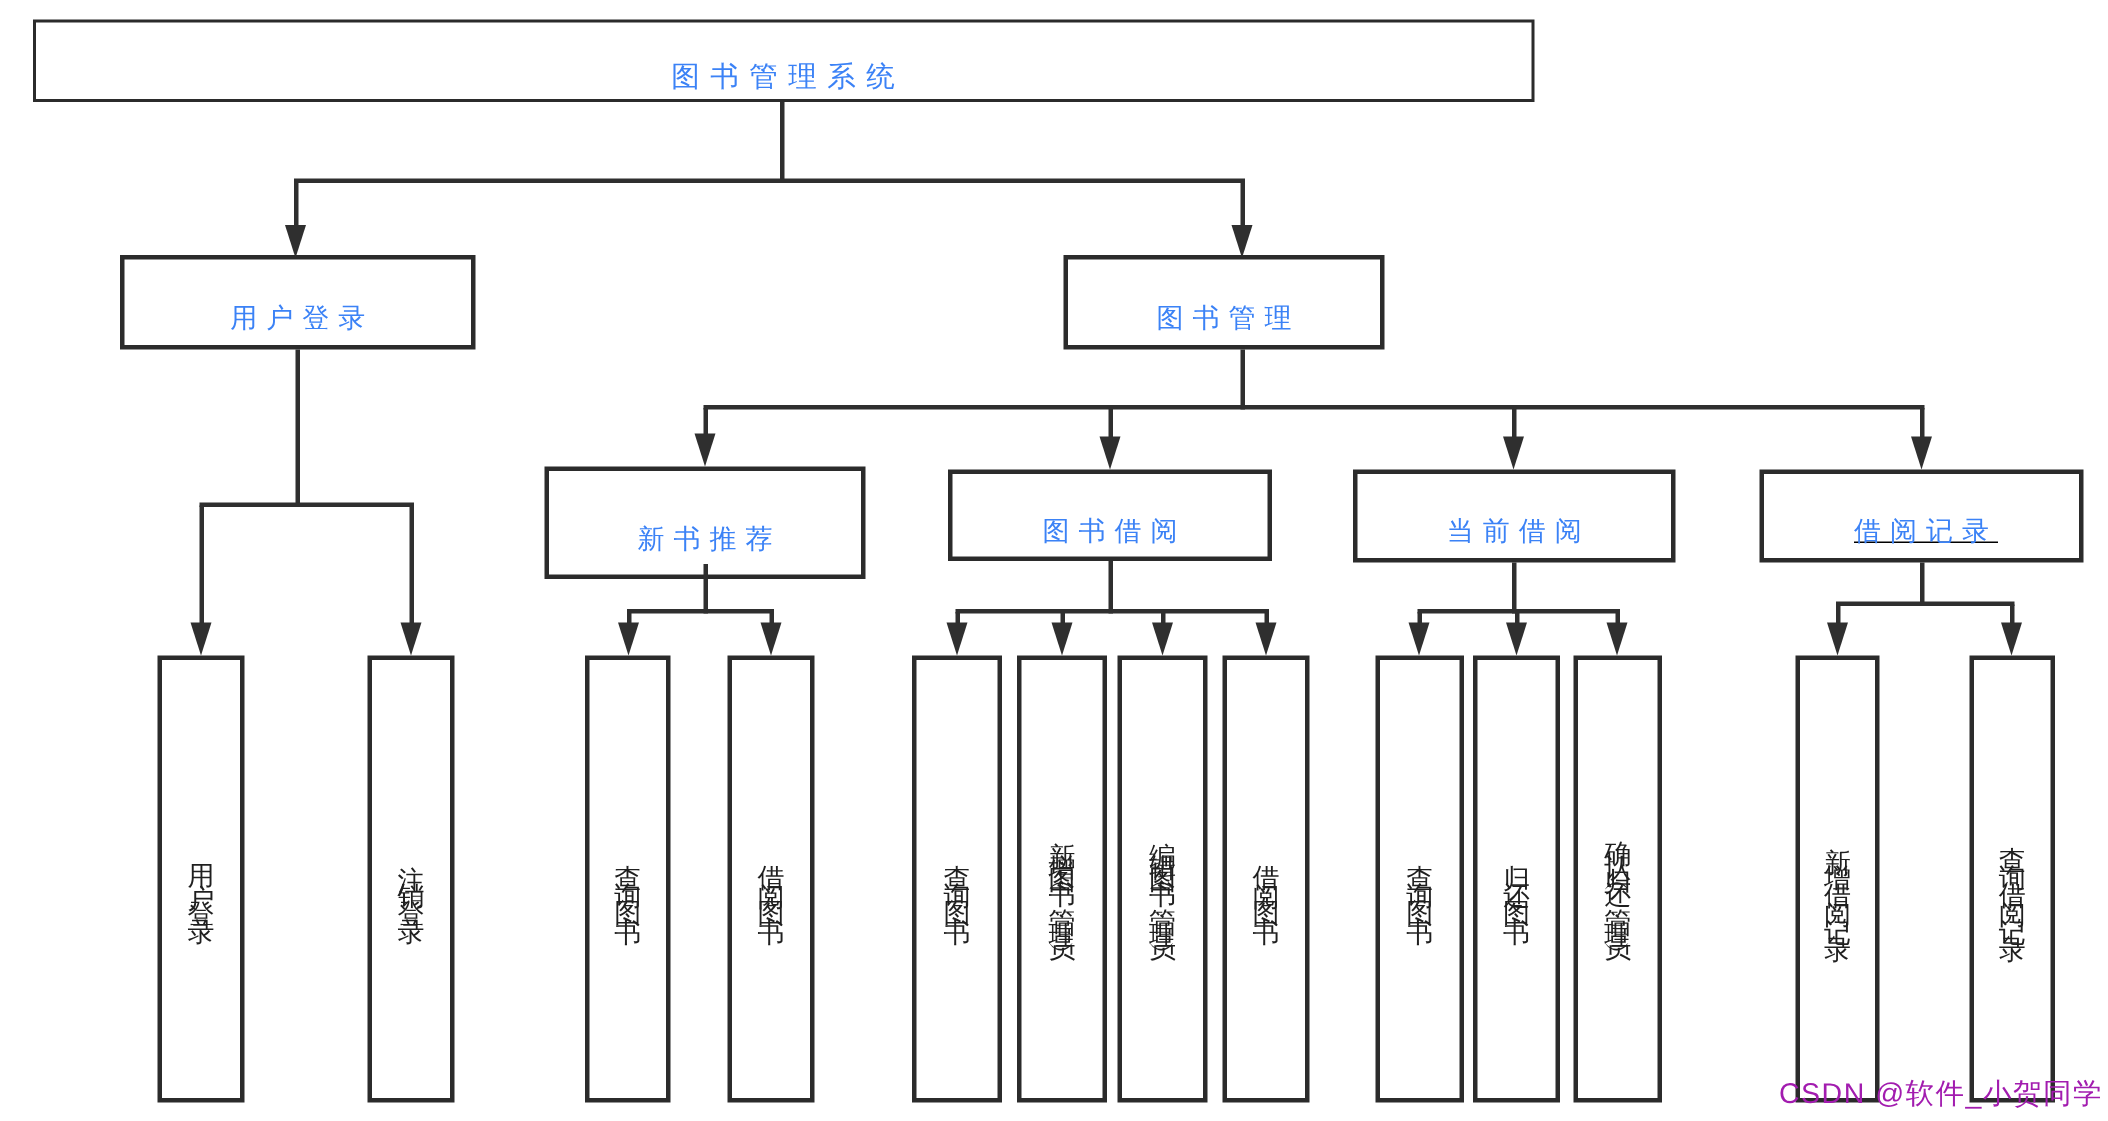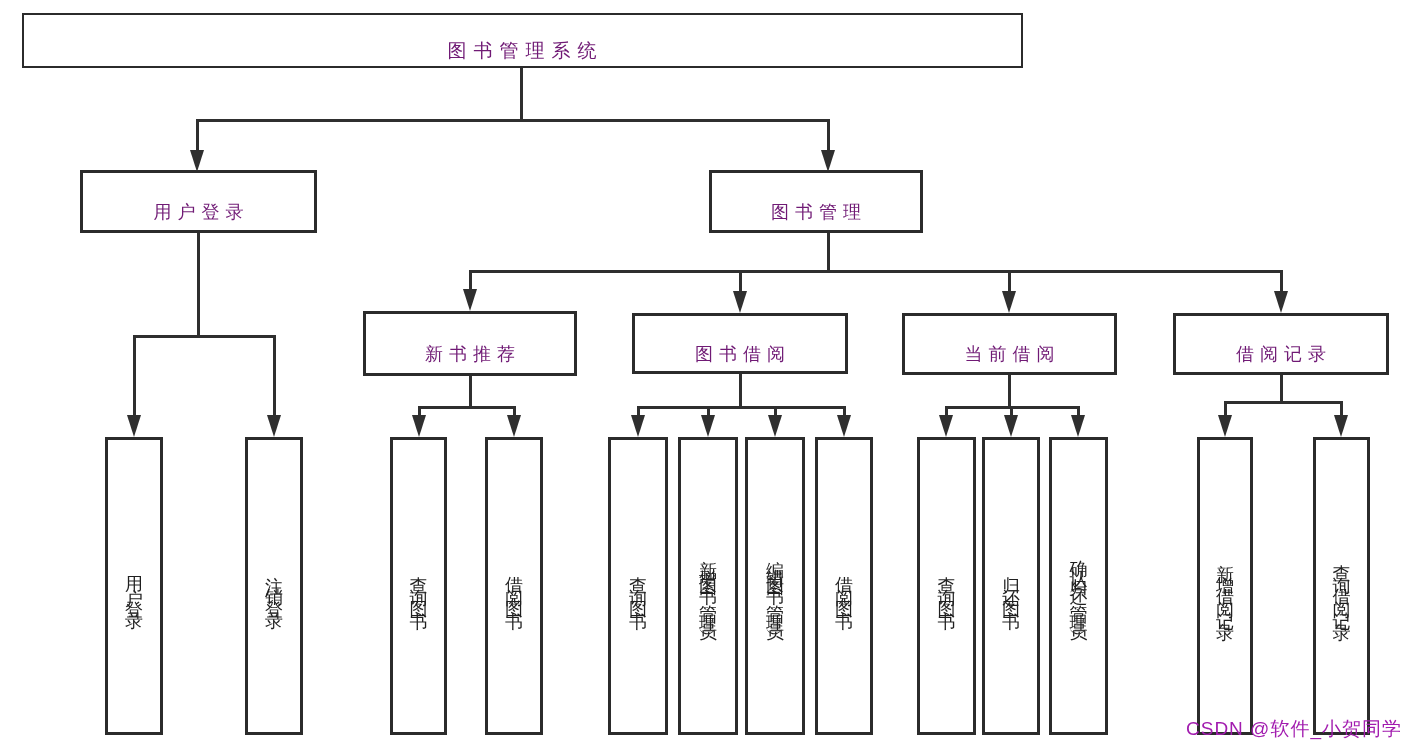--- a/index.html
+++ b/index.html
@@ -17,21 +17,21 @@
     background: #ffffff;
     border: 3px solid #2b2b2b;
     display: flex;
     align-items: center;
     justify-content: center;
   }
   .node.root { border-width: 2px; }
   .htext {
     font-size: 18px;
     letter-spacing: 6px;
-    color: #701a75;
+    color: #3b82f6;
     white-space: nowrap;
     text-indent: 6px; 
     margin-top: 20px;
   }
   .root .htext { font-size: 19px; letter-spacing: 7px; }
   .vtext {
     writing-mode: vertical-rl;
     font-size: 18px;
     letter-spacing: 12px;
     color: #1f1f1f;
@@ -69,30 +69,30 @@
     <span class="htext">图书管理系统</span>
   </div>
 
   <div class="node" style="left:80px; top:170px; width:237px; height:63px;">
     <span class="htext">用户登录</span>
   </div>
   <div class="node" style="left:709px; top:170px; width:214px; height:63px;">
     <span class="htext">图书管理</span>
   </div>
 
-  <div class="node" style="left:363px; top:311px; width:214px; height:65px;">
+  <div class="node" style="left:363px; top:311px; width:214px; height:75px;">
     <span class="htext">新书推荐</span>
   </div>
   <div class="node" style="left:902px; top:313px; width:215px; height:62px;">
     <span class="htext">当前借阅</span>
   </div>
   <div class="node" style="left:632px; top:313px; width:216px; height:61px;">
     <span class="htext">图书借阅</span>
   </div>
-  <div class="node" style="left:1173px; top:313px; width:216px; height:62px;">
+  <div class="node" style="left:1173px; top:313px; width:216px; height:62px;text-decoration:underline;">
     <span class="htext">借阅记录</span>
   </div>
 
   <div class="node" style="left:105px; top:437px; width:58px; height:298px;">
     <span class="vtext">用户登录</span>
   </div>
   <div class="node" style="left:245px; top:437px; width:58px; height:298px;">
     <span class="vtext">注销登录</span>
   </div>
 

